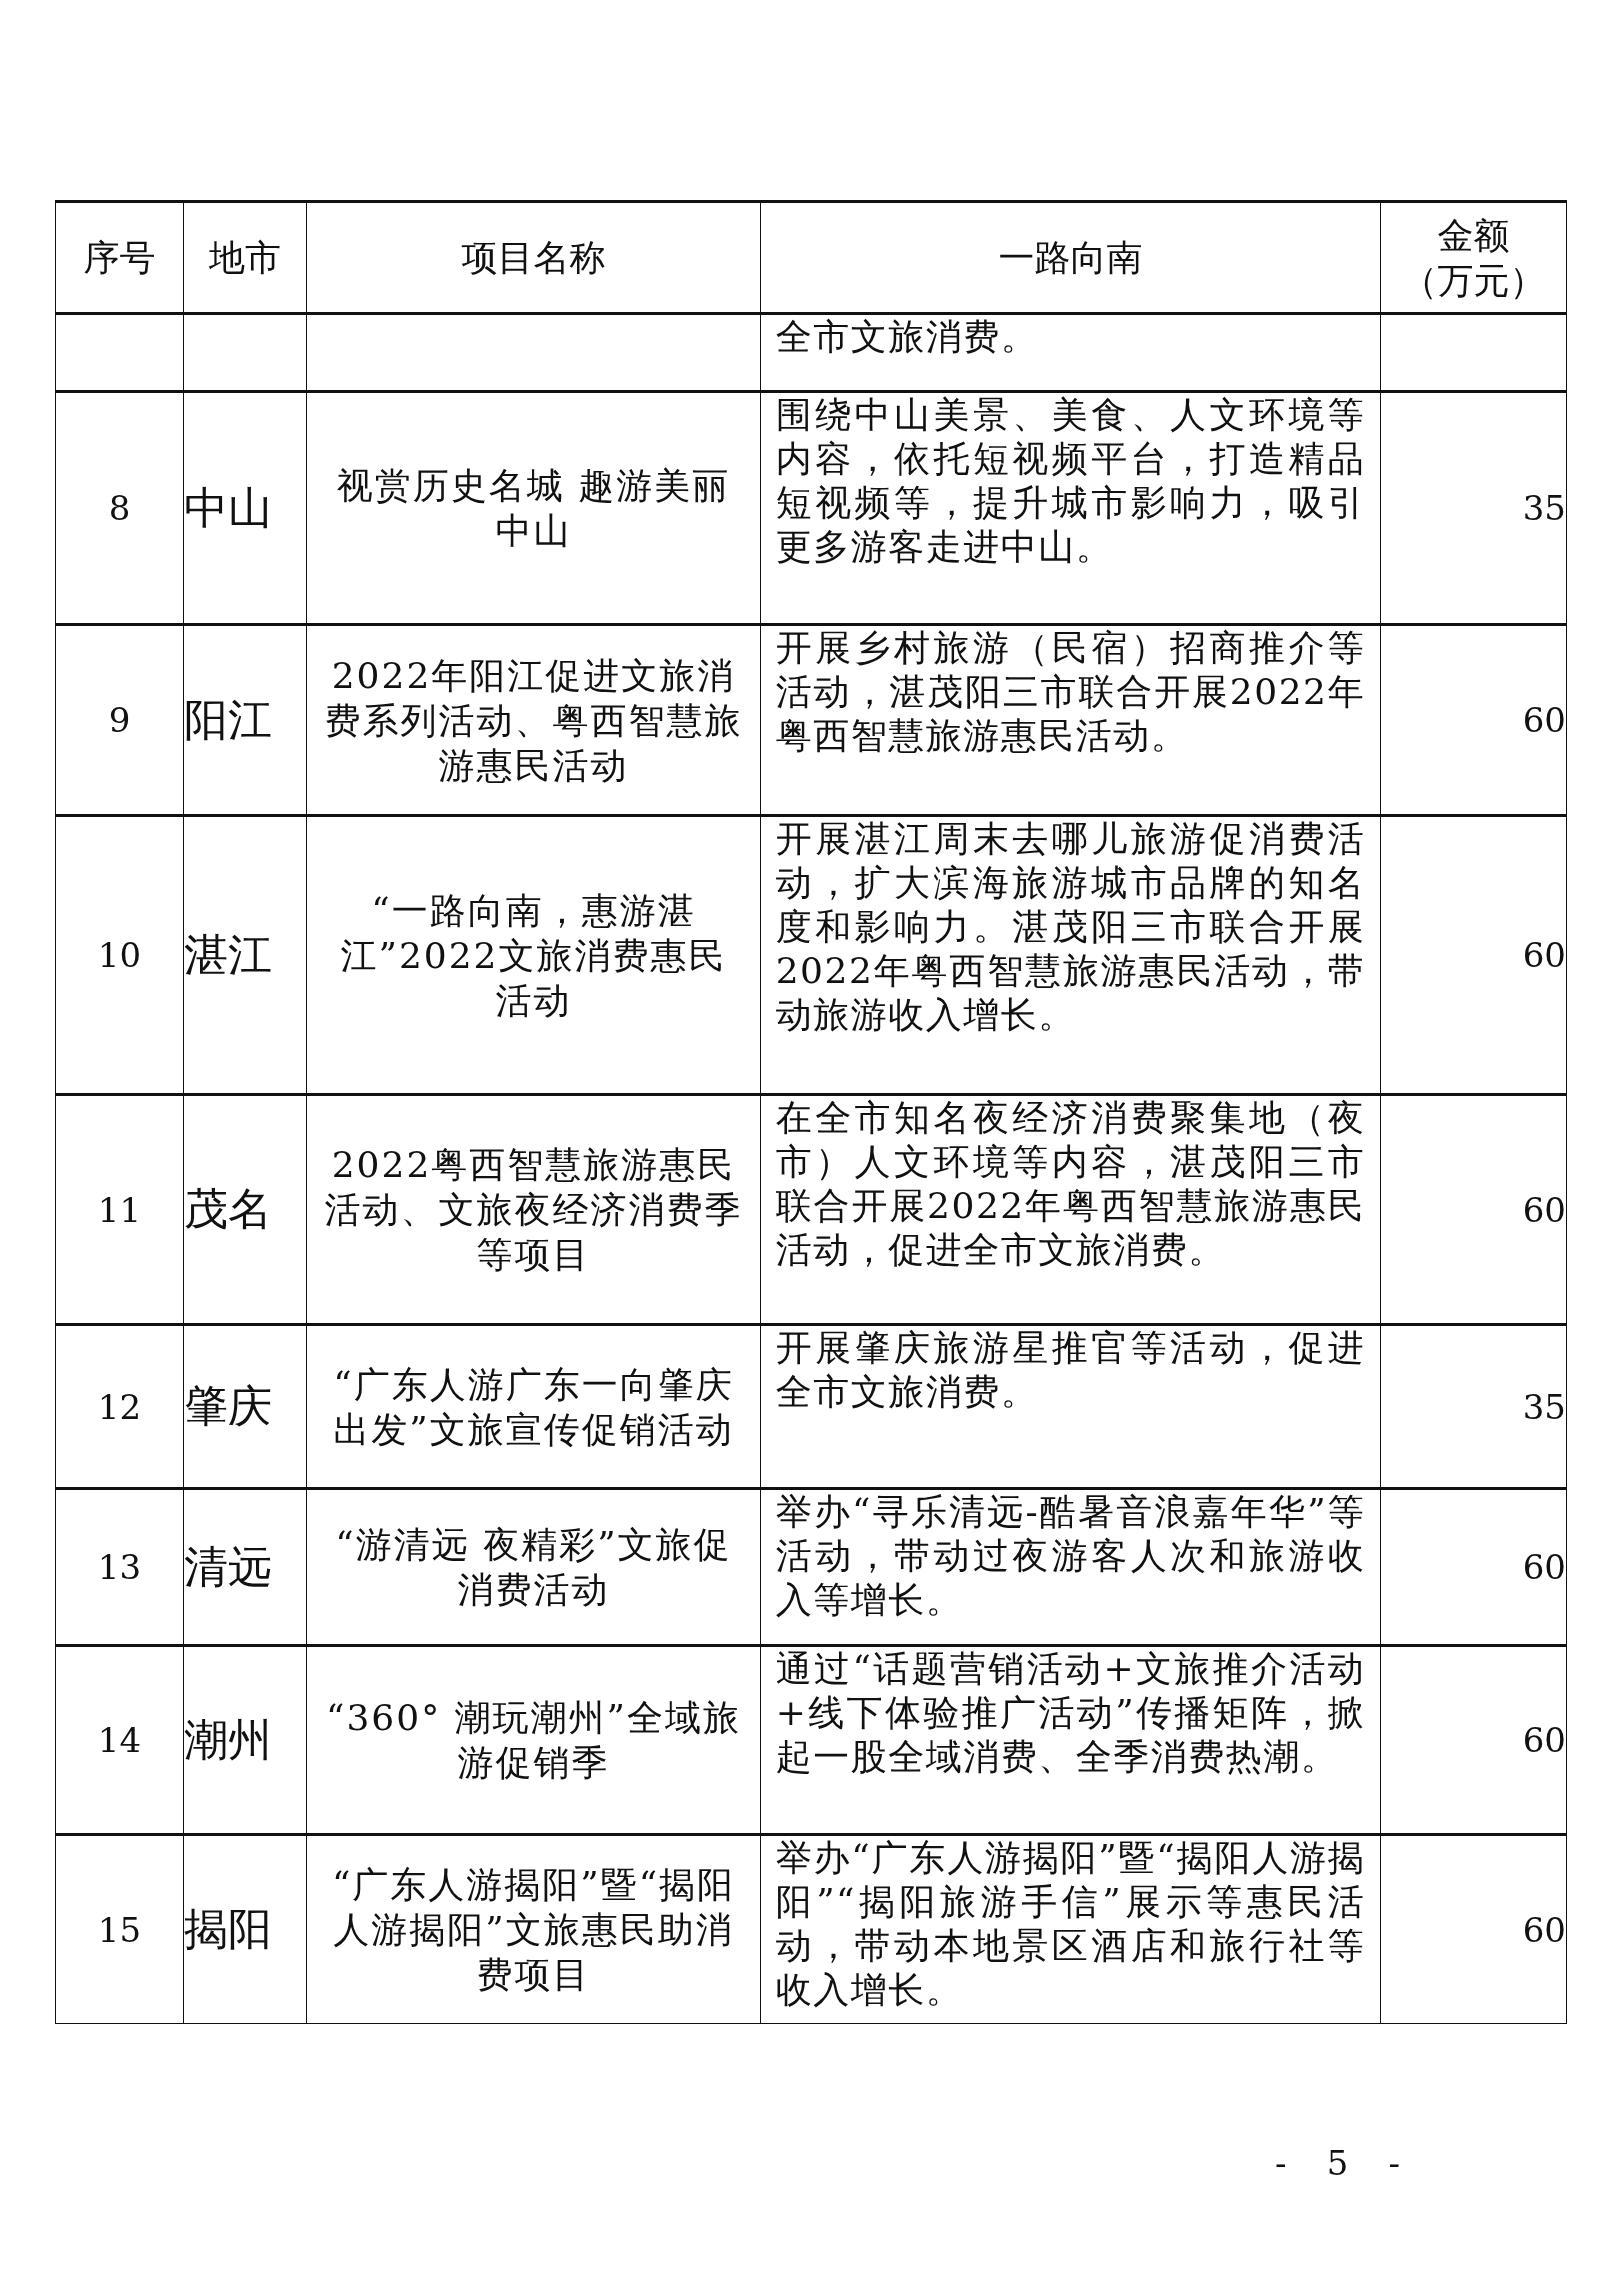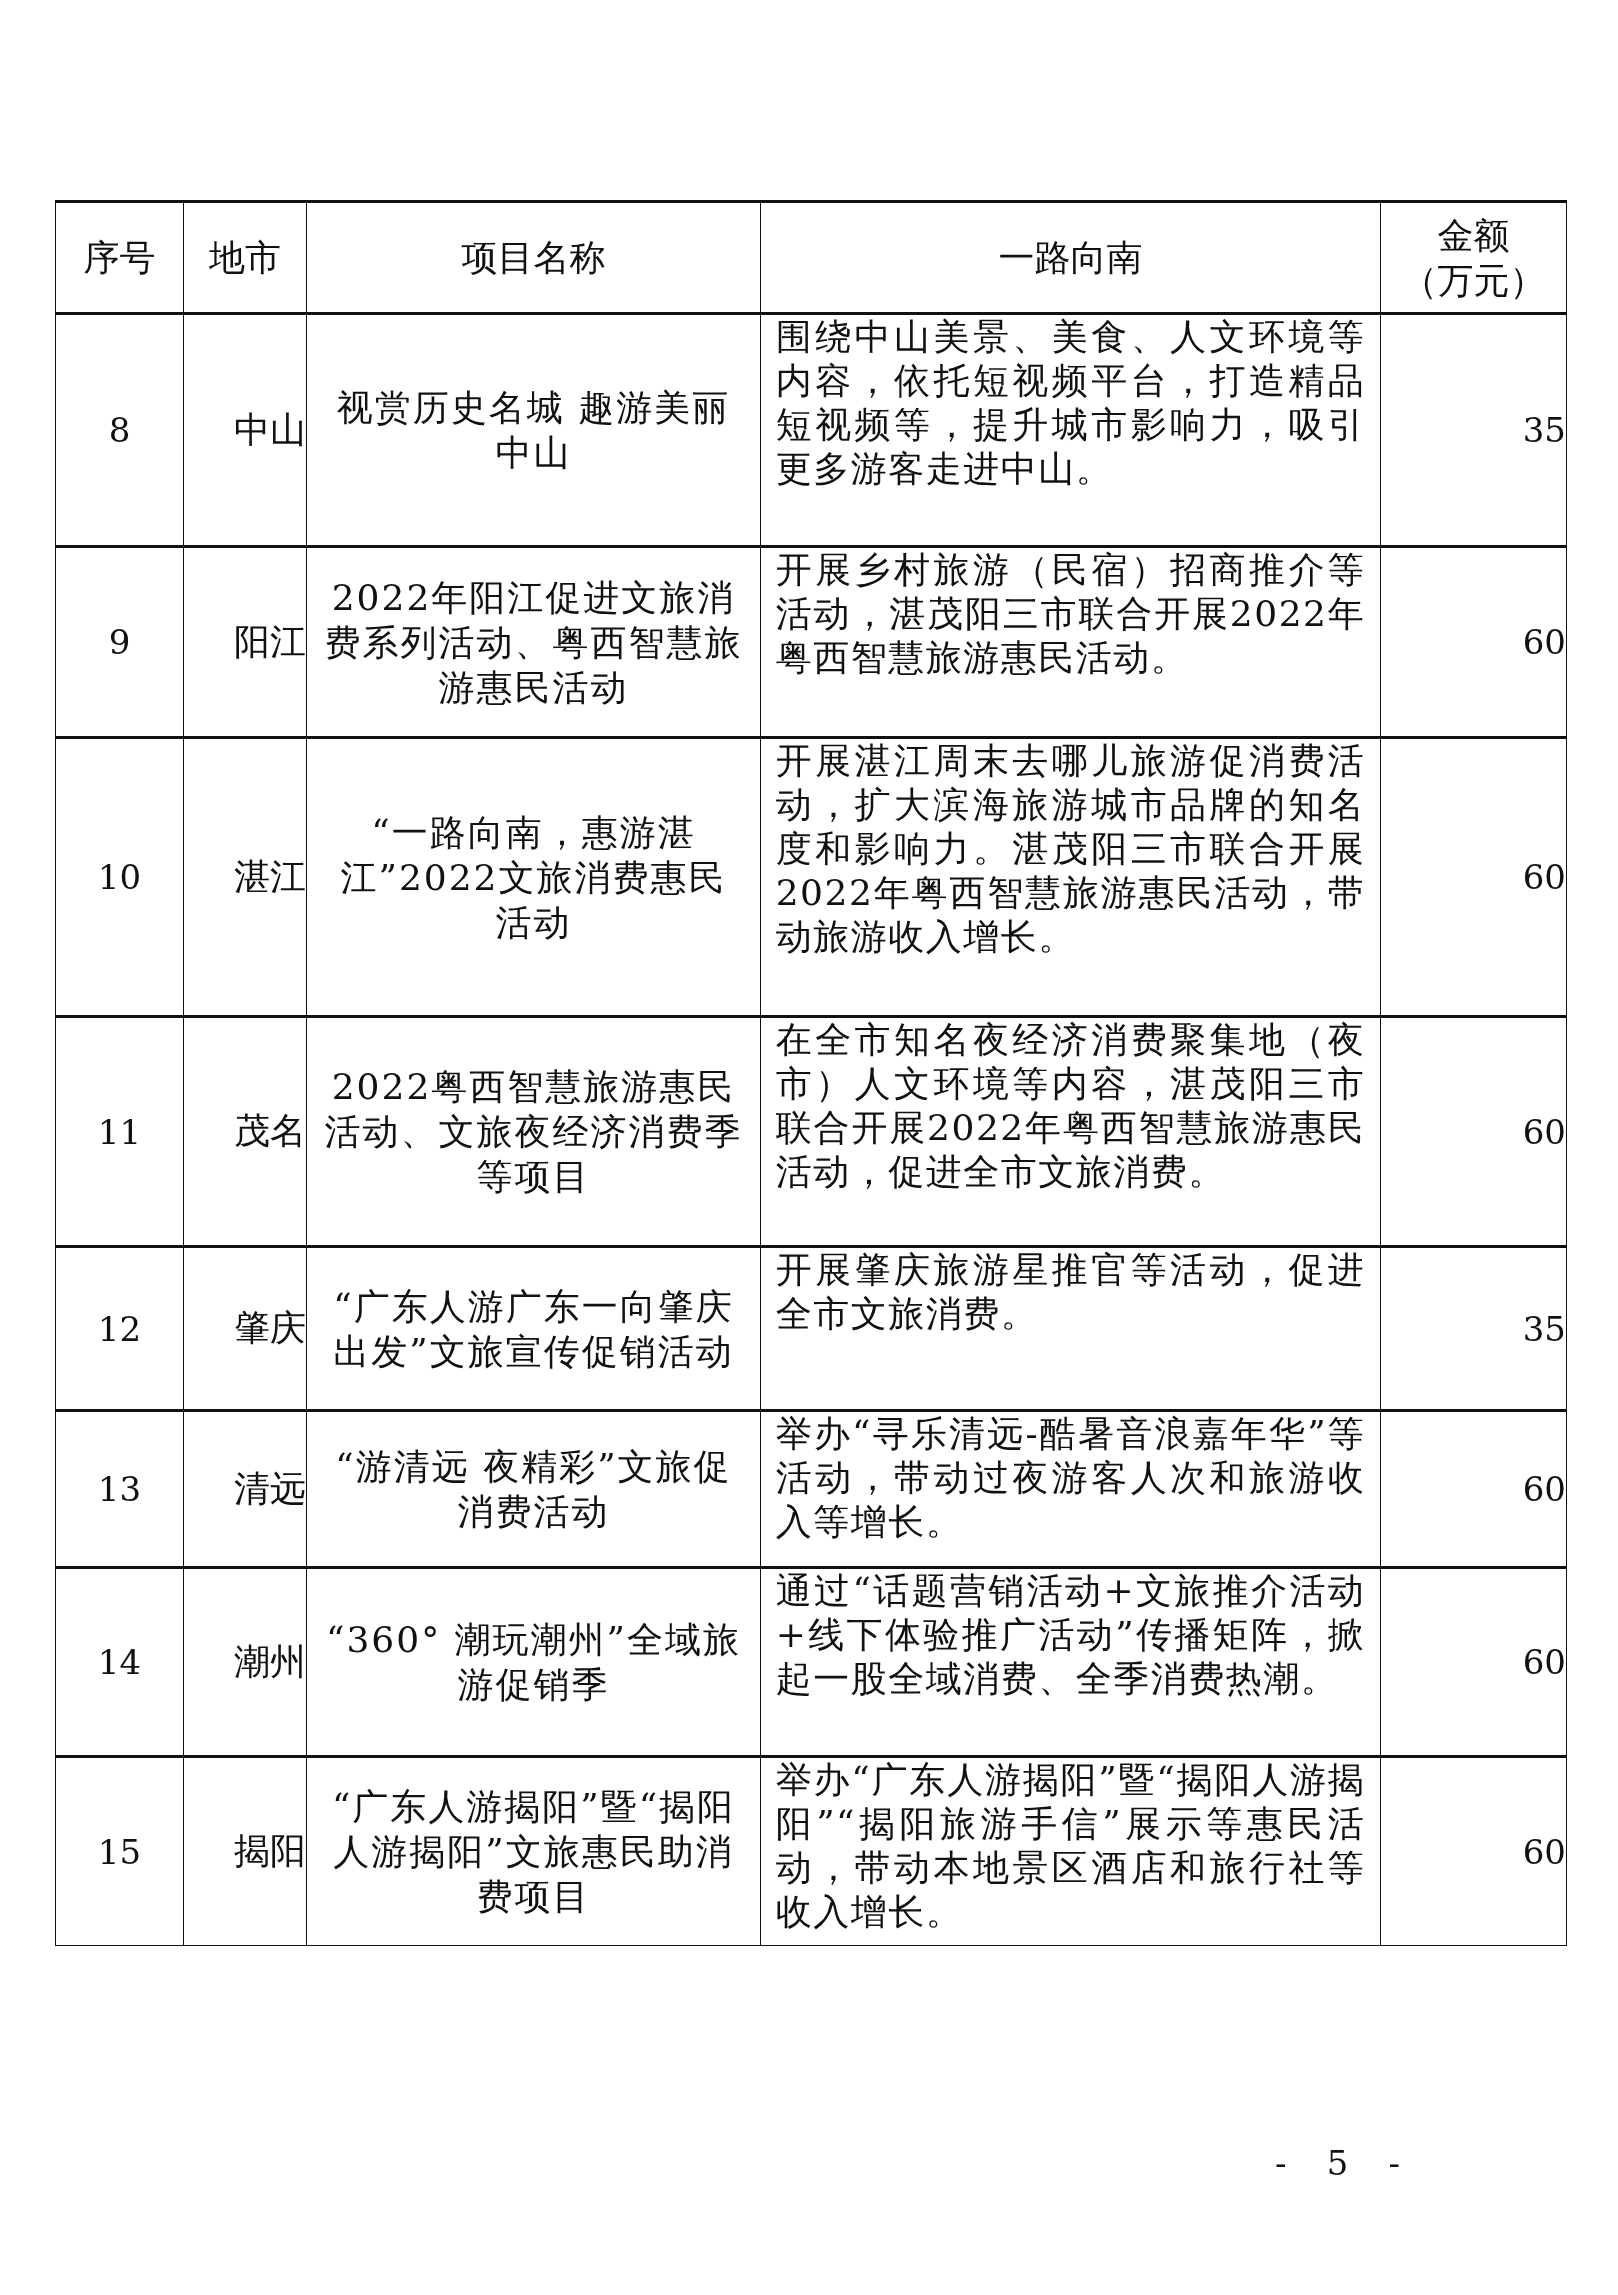--- a/index.html
+++ b/index.html
@@ -6,21 +6,21 @@
   body { width: 1619px; height: 2295px; position: relative; overflow: hidden;
          font-family: "DejaVu Serif", "Liberation Serif", serif; color: #111; }
   .tbl { position: absolute; left: 55px; top: 200px; width: 1511px;
          border-collapse: collapse; table-layout: fixed; }
   .tbl td, .tbl th { border: 1.5px solid #111; padding: 0; vertical-align: middle; }
   .tbl tr { border-top: 3.4px solid #111; }
   .tbl th { font-weight: normal; font-size: 36px; line-height: 45px; text-align: center; }
   .c-no { width: 128px; } .c-city { width: 123px; } .c-name { width: 454px; }
   .c-content { width: 620px; } .c-amt { width: 186px; }
   .num { text-align: center; font-size: 34px; font-family: "DejaVu Serif", serif; }
-  .city { text-align: right; font-size: 36px; }
+  .city { text-align: left; font-size: 44px; }
   .name { font-size: 36px; line-height: 45px; padding: 0 14.7px !important; text-align: center; letter-spacing: 2px; }
   .content { font-size: 36px; line-height: 44px; padding: 0 14.7px !important; text-align: justify; letter-spacing: 1.5px; vertical-align: top !important; }
   .amt { text-align: right; font-size: 34px; }
   .pageno { position: absolute; left: 1275px; top: 2143px; font-size: 34px; letter-spacing: 14.7px; }
 </style>
 </head>
 <body>
 
 <table class="tbl">
   <colgroup>
@@ -33,20 +33,27 @@
   <tbody>
       <tr style="height:112px;">
     <th>序号</th>
     <th>地市</th>
     <th>项目名称</th>
     <th>一路向南</th>
     <th>
       <div>金额</div>
       <div>（万元）</div>
     </th>
+  </tr>
+  <tr style="height:78px;">
+    <td class="num"></td>
+    <td class="city"></td>
+    <td class="name"></td>
+    <td class="content">全市文旅消费。</td>
+    <td class="amt"></td>
   </tr>
   <tr style="height:233px;">
     <td class="num">8</td>
     <td class="city">中山</td>
     <td class="name">视赏历史名城 趣游美丽中山</td>
     <td class="content">围绕中山美景、美食、人文环境等内容，依托短视频平台，打造精品短视频等，提升城市影响力，吸引更多游客走进中山。</td>
     <td class="amt">35</td>
   </tr>
   <tr style="height:191px;">
     <td class="num">9</td>

